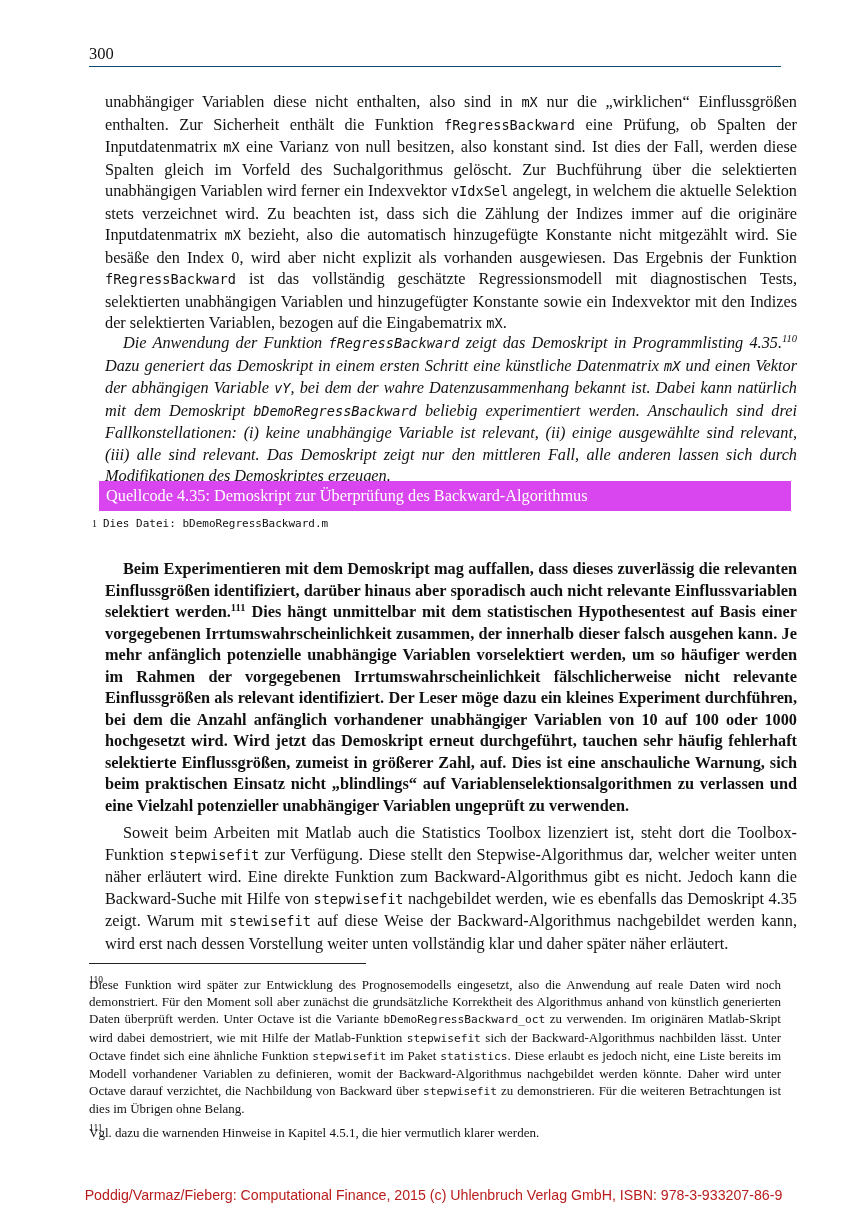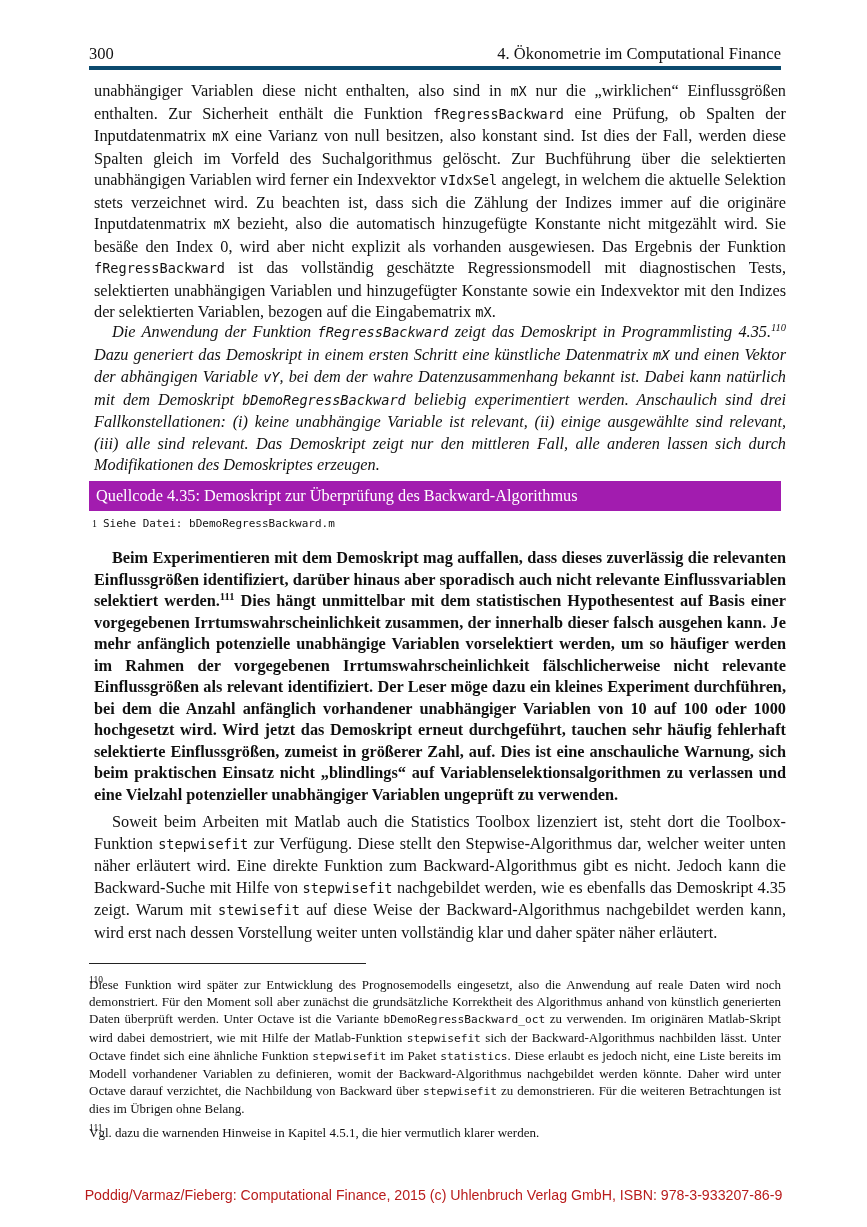--- a/index.html
+++ b/index.html
@@ -1,30 +1,30 @@
 <!DOCTYPE html>
 <html><head>
 <meta charset="utf-8">
 <style>
   html, body { margin: 0; padding: 0; background: #ffffff; }
   body { width: 867px; height: 1227px; position: relative; overflow: hidden;
          font-family: "Liberation Serif", "DejaVu Serif", serif; color: #111; }
   .page { position: absolute; left: 89px; top: 0; width: 692px; }
   .running-head { position: absolute; top: 44px; left: 0; width: 692px; height: 22px;
-                  font-size: 16.5px; border-bottom: 4px solid #0c4a6e; }
+                  font-size: 16.5px; border-bottom: 1px solid #0c4a6e; }
   .running-head .num { position: absolute; left: 0; top: 0; }
   .running-head .title { position: absolute; right: 0; top: 0; }
-  .para { font-size: 16.3px; line-height: 21.5px; text-align: justify; margin: 5px; }
+  .para { font-size: 16.3px; line-height: 21.5px; text-align: justify; margin: 16px; }
   .indent { text-indent: 18px; }
   code, .mono { font-family: "DejaVu Sans Mono", "Liberation Mono", monospace; font-size: 13.6px; }
   sup { font-size: 10.5px; line-height: 0; vertical-align: super; }
   #p1 { position: absolute; top: 75px; left: 0; width: 692px; }
   #p2 { position: absolute; top: 316px; left: 0; width: 692px; font-style: italic; }
-  .listing-head { position: absolute; top: 481px; left: 0; width: 692px; height: 30px;
-                  background: #a21caf; color: #fff; font-size: 16.3px; line-height: 30px;
+  .listing-head { position: absolute; top: 481px; left: 10px; width: 692px; height: 30px;
+                  background: #d946ef; color: #fff; font-size: 16.3px; line-height: 30px;
                   padding-left: 7px; box-sizing: border-box; }
   .listing-line { position: absolute; top: 517px; left: 0; font-size: 11px; color: #111; }
   .listing-line .ln { font-family: "Liberation Serif", serif; font-size: 10px; margin: 0 6px 0 3px; }
   .listing-line .mono { font-size: 11px; }
   #p3 { position: absolute; top: 542px; left: 0; width: 692px; font-weight: bold; }
   #p4 { position: absolute; top: 806px; left: 0; width: 692px; }
   .fn-rule { position: absolute; top: 963px; left: 0; width: 277px; border-top: 1px solid #222; }
   .fn { position: absolute; left: 0; width: 692px; font-size: 13px; line-height: 17.2px; text-align: justify; }
   .fn .fn-num { position: absolute; left: 0; top: -4px; font-size: 9.5px; }
   .fn .fn-body { }
@@ -34,30 +34,29 @@
   .watermark { position: absolute; top: 1187px; left: 0; width: 867px; text-align: center;
                font-family: "Liberation Sans", "DejaVu Sans", sans-serif; font-size: 14.2px; color: #b91c1c; }
 </style>
 </head>
 <body>
 
 <div class="page">
 
   <div class="running-head">
     <span class="num">300</span>
-    <span class="title">4. Ökonometrie im Computational Finance</span>
   </div>
 
   <p id="p1" class="para"><span>unabhängiger Variablen diese nicht enthalten, also sind in </span><code>mX</code><span> nur die „wirklichen“ Einflussgrößen enthalten. Zur Sicherheit enthält die Funktion </span><code>fRegressBackward</code><span> eine Prüfung, ob Spalten der Inputdatenmatrix </span><code>mX</code><span> eine Varianz von null besitzen, also konstant sind. Ist dies der Fall, werden diese Spalten gleich im Vorfeld des Suchalgorithmus gelöscht. Zur Buchführung über die selektierten unabhängigen Variablen wird ferner ein Indexvektor </span><code>vIdxSel</code><span> angelegt, in welchem die aktuelle Selektion stets verzeichnet wird. Zu beachten ist, dass sich die Zählung der Indizes immer auf die originäre Inputdatenmatrix </span><code>mX</code><span> bezieht, also die automatisch hinzugefügte Konstante nicht mitgezählt wird. Sie besäße den Index 0, wird aber nicht explizit als vorhanden ausgewiesen. Das Ergebnis der Funktion </span><code>fRegressBackward</code><span> ist das vollständig geschätzte Regressionsmodell mit diagnostischen Tests, selektierten unabhängigen Variablen und hinzugefügter Konstante sowie ein Indexvektor mit den Indizes der selektierten Variablen, bezogen auf die Eingabematrix </span><code>mX</code><span>.</span></p>
 
   <p id="p2" class="para indent"><span>Die Anwendung der Funktion </span><code>fRegressBackward</code><span> zeigt das Demoskript in Programmlisting 4.35.</span><sup>110</sup><span> Dazu generiert das Demoskript in einem ersten Schritt eine künstliche Datenmatrix </span><code>mX</code><span> und einen Vektor der abhängigen Variable </span><code>vY</code><span>, bei dem der wahre Datenzusammenhang bekannt ist. Dabei kann natürlich mit dem Demoskript </span><code>bDemoRegressBackward</code><span> beliebig experimentiert werden. Anschaulich sind drei Fallkonstellationen: (i) keine unabhängige Variable ist relevant, (ii) einige ausgewählte sind relevant, (iii) alle sind relevant. Das Demoskript zeigt nur den mittleren Fall, alle anderen lassen sich durch Modifikationen des Demoskriptes erzeugen.</span></p>
 
   <div class="listing-head">Quellcode 4.35: Demoskript zur Überprüfung des Backward-Algorithmus</div>
   <div class="listing-line">
-    <span class="ln">1</span><span class="mono">Siehe Datei: bDemoRegressBackward.m</span>
+    <span class="ln">1</span><span class="mono">Dies Datei: bDemoRegressBackward.m</span>
   </div>
 
   <p id="p3" class="para indent"><span>Beim Experimentieren mit dem Demoskript mag auffallen, dass dieses zuverlässig die relevanten Einflussgrößen identifiziert, darüber hinaus aber sporadisch auch nicht relevante Einflussvariablen selektiert werden.</span><sup>111</sup><span> Dies hängt unmittelbar mit dem statistischen Hypothesentest auf Basis einer vorgegebenen Irrtumswahrscheinlichkeit zusammen, der innerhalb dieser falsch ausgehen kann. Je mehr anfänglich potenzielle unabhängige Variablen vorselektiert werden, um so häufiger werden im Rahmen der vorgegebenen Irrtumswahrscheinlichkeit fälschlicherweise nicht relevante Einflussgrößen als relevant identifiziert. Der Leser möge dazu ein kleines Experiment durchführen, bei dem die Anzahl anfänglich vorhandener unabhängiger Variablen von 10 auf 100 oder 1000 hochgesetzt wird. Wird jetzt das Demoskript erneut durchgeführt, tauchen sehr häufig fehlerhaft selektierte Einflussgrößen, zumeist in größerer Zahl, auf. Dies ist eine anschauliche Warnung, sich beim praktischen Einsatz nicht „blindlings“ auf Variablenselektionsalgorithmen zu verlassen und eine Vielzahl potenzieller unabhängiger Variablen ungeprüft zu verwenden.</span></p>
 
   <p id="p4" class="para indent"><span>Soweit beim Arbeiten mit Matlab auch die Statistics Toolbox lizenziert ist, steht dort die Toolbox-Funktion </span><code>stepwisefit</code><span> zur Verfügung. Diese stellt den Stepwise-Algorithmus dar, welcher weiter unten näher erläutert wird. Eine direkte Funktion zum Backward-Algorithmus gibt es nicht. Jedoch kann die Backward-Suche mit Hilfe von </span><code>stepwisefit</code><span> nachgebildet werden, wie es ebenfalls das Demoskript 4.35 zeigt. Warum mit </span><code>stewisefit</code><span> auf diese Weise der Backward-Algorithmus nachgebildet werden kann, wird erst nach dessen Vorstellung weiter unten vollständig klar und daher später näher erläutert.</span></p>
 
   <div class="fn-rule"></div>
 
   <div id="fn110" class="fn">
     <span class="fn-num">110</span>

